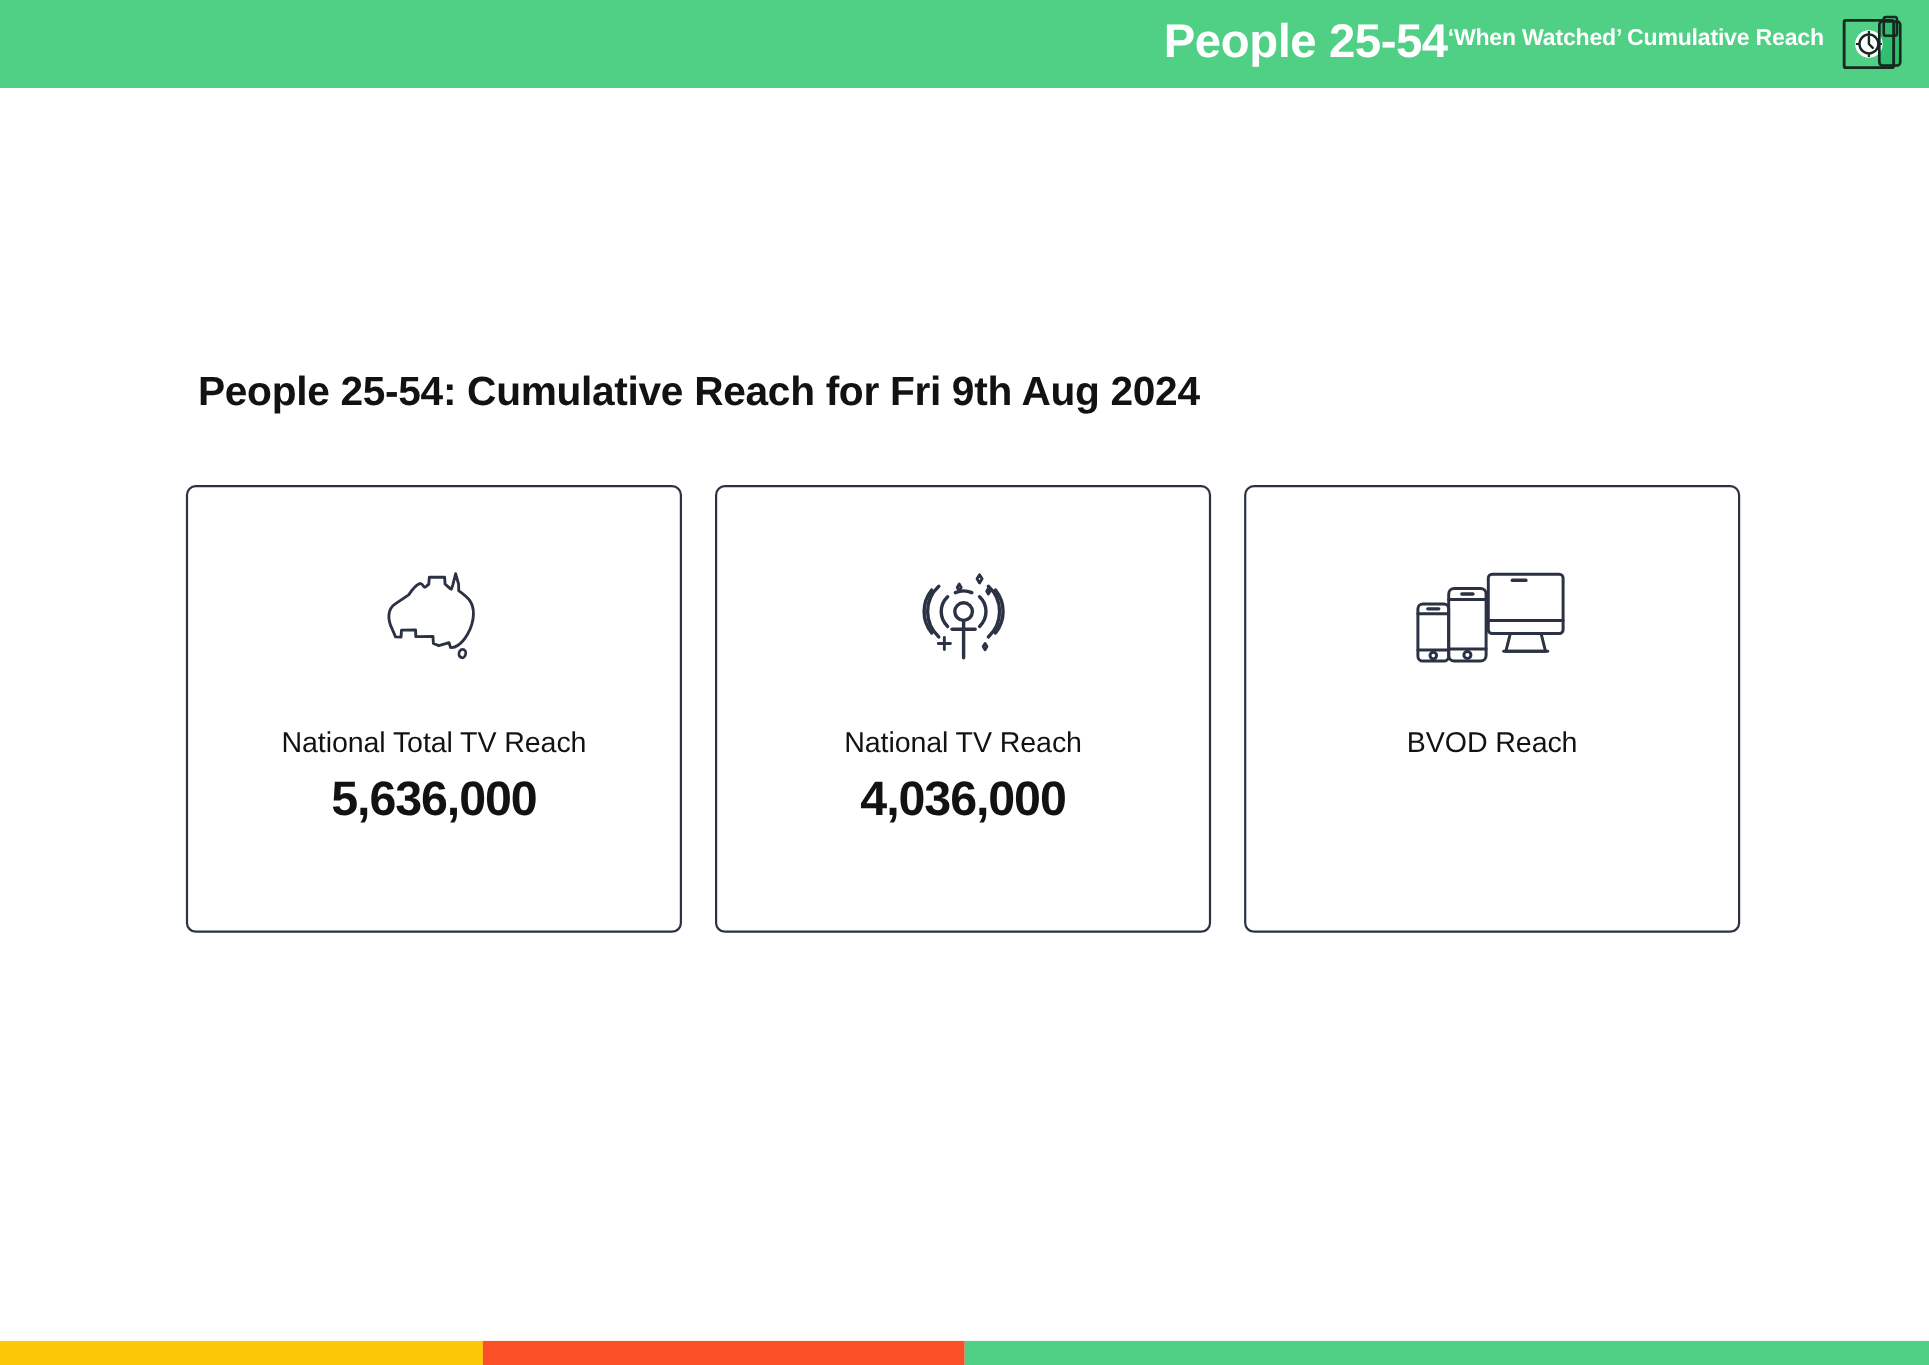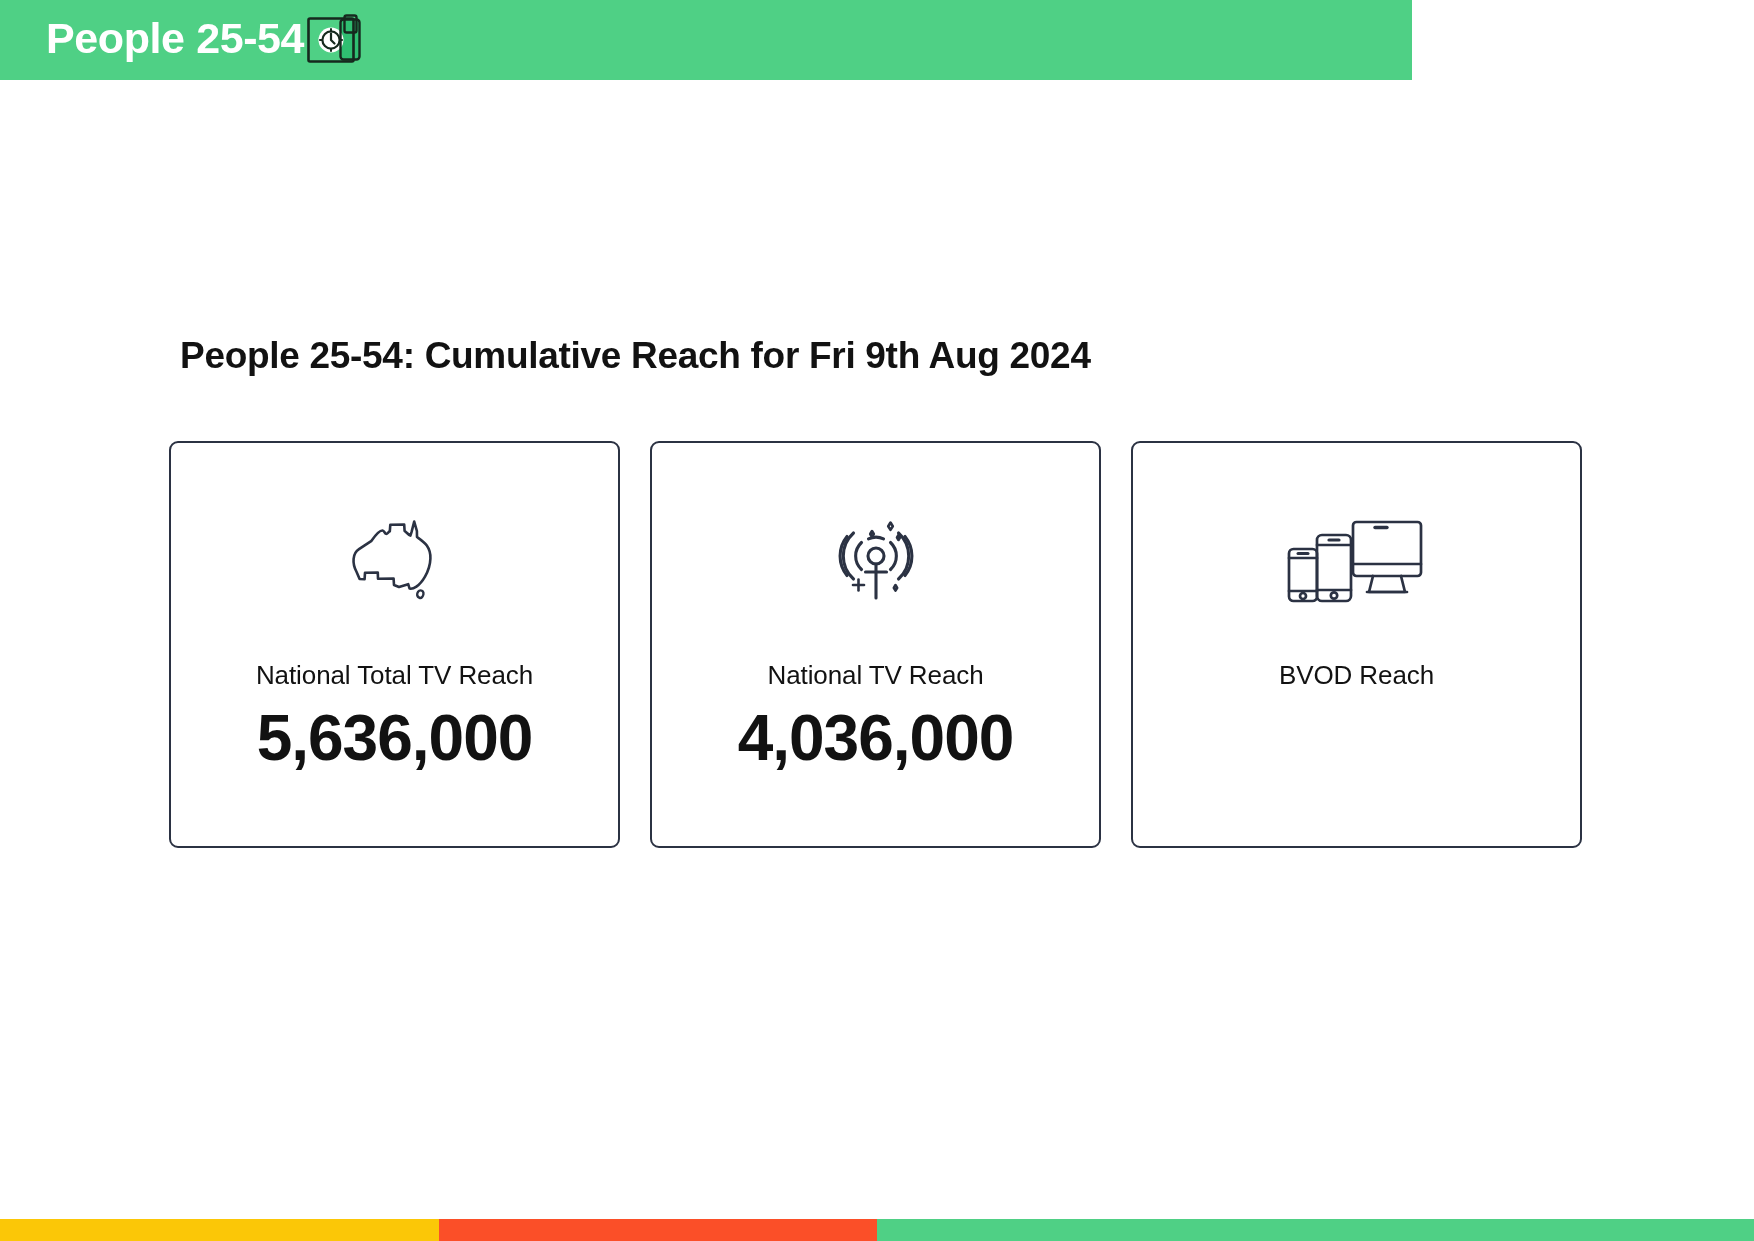--- a/index.html
+++ b/index.html
@@ -18,26 +18,26 @@
     width: 1754px;
     height: 1241px;
     background: #ffffff;
   }
 
   
   .header-band {
     position: absolute;
     left: 0;
     top: 0;
-    width: 1412px;
+    width: 1754px;
     height: 80px;
     background: #4FD085;
     display: flex;
     align-items: center;
-    justify-content: flex-start;
+    justify-content: flex-end;
   }
 
   .header-title {
     font-size: 43px;
     font-weight: bold;
     color: #ffffff;
     letter-spacing: -0.4px;
     margin-left: 46px;
     line-height: 1;
     padding-bottom: 4px;
@@ -111,21 +111,21 @@
     margin-top: 51px;
     font-size: 26px;
     font-weight: normal;
     color: #121212;
     letter-spacing: -0.1px;
     text-align: center;
   }
 
   .card-value {
     margin-top: 12px;
-    font-size: 64px;
+    font-size: 44px;
     font-weight: bold;
     color: #121212;
     letter-spacing: -1px;
     text-align: center;
     line-height: 1.1;
   }
 
   
   .footer-bar {
     position: absolute;
@@ -142,20 +142,21 @@
 </style>
 </head>
 <body>
 
 <div class="slide">
 
   <div class="header-band">
     <div class="header-title">People 25-54</div>
 
     <div class="header-right">
+      <div class="header-subtitle">‘When Watched’ Cumulative Reach</div>
 
       <div class="brand-logo">
         <svg width="64" height="62" viewBox="0 0 64 62" fill="none" xmlns="http://www.w3.org/2000/svg">
 
           <rect x="37" y="11" width="19" height="40" rx="3.5" fill="#2FBF71"></rect>
 
           <rect x="4.5" y="9.5" width="45" height="43" rx="1.5" stroke="#16291E" stroke-width="2.6" fill="none"></rect>
 
           <circle cx="27" cy="31" r="12.5" fill="#FFFFFF"></circle>
           <circle cx="27" cy="31" r="8.6" stroke="#16291E" stroke-width="2.2" fill="none"></circle>

